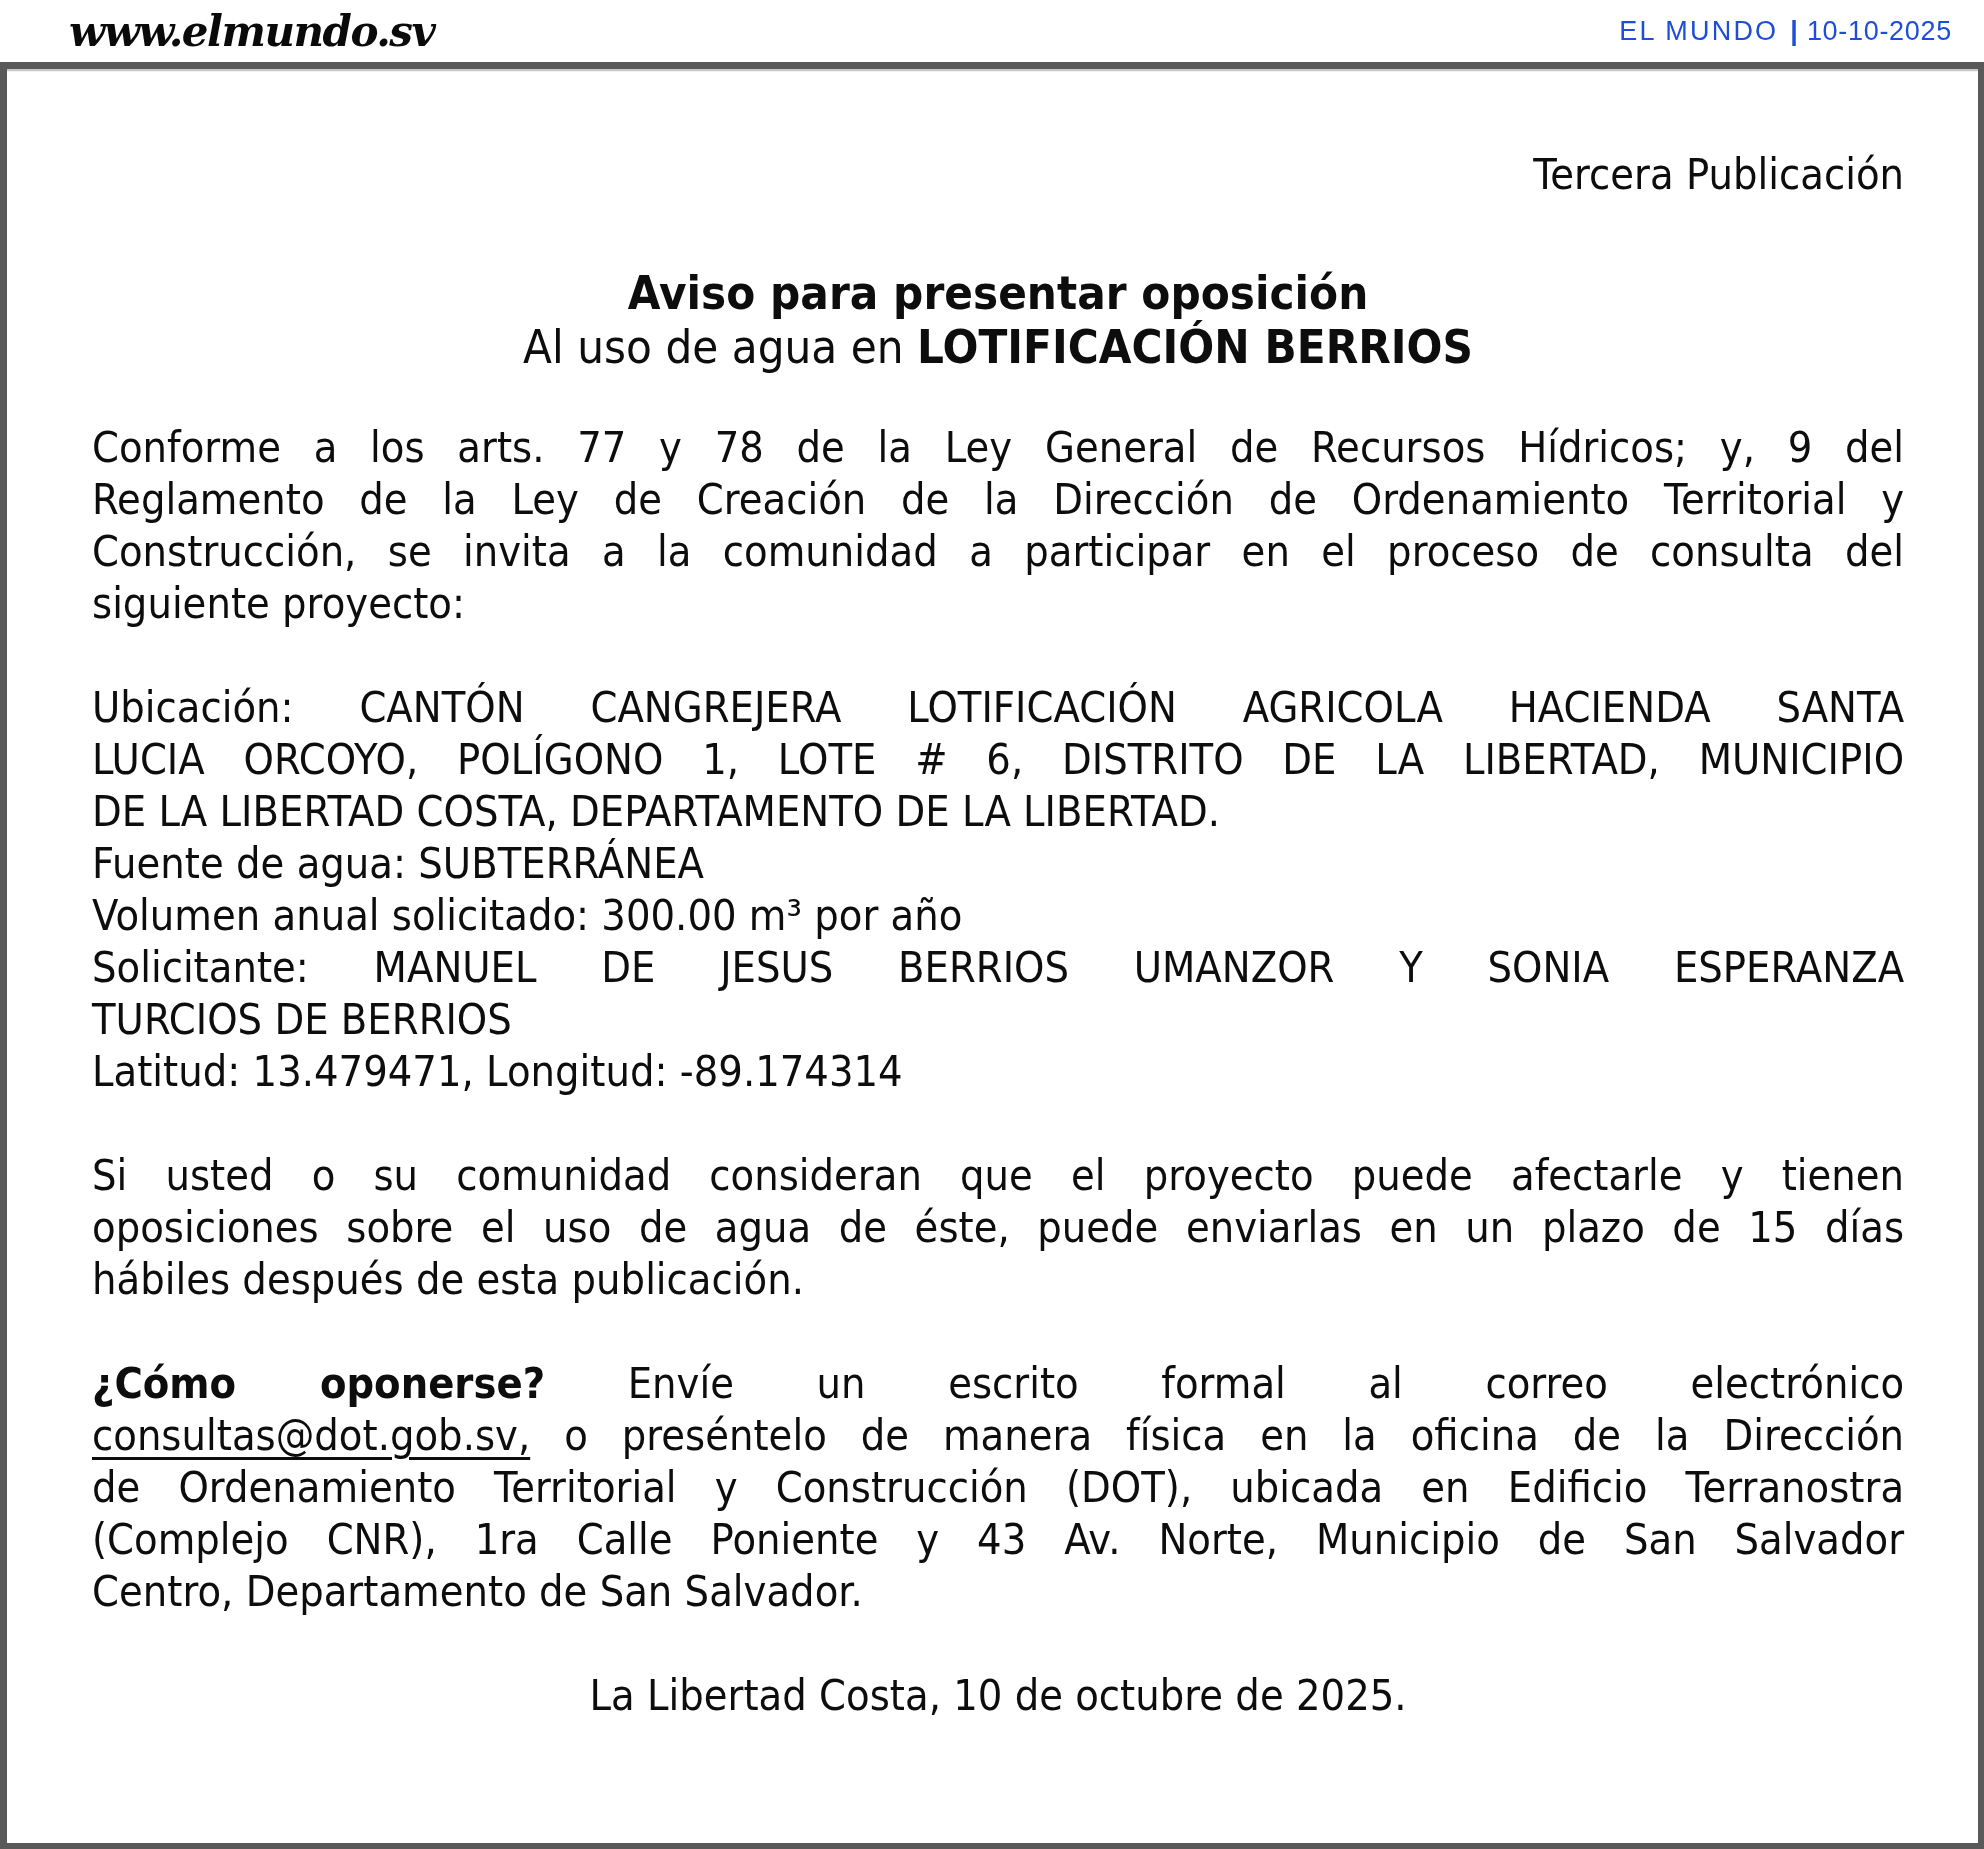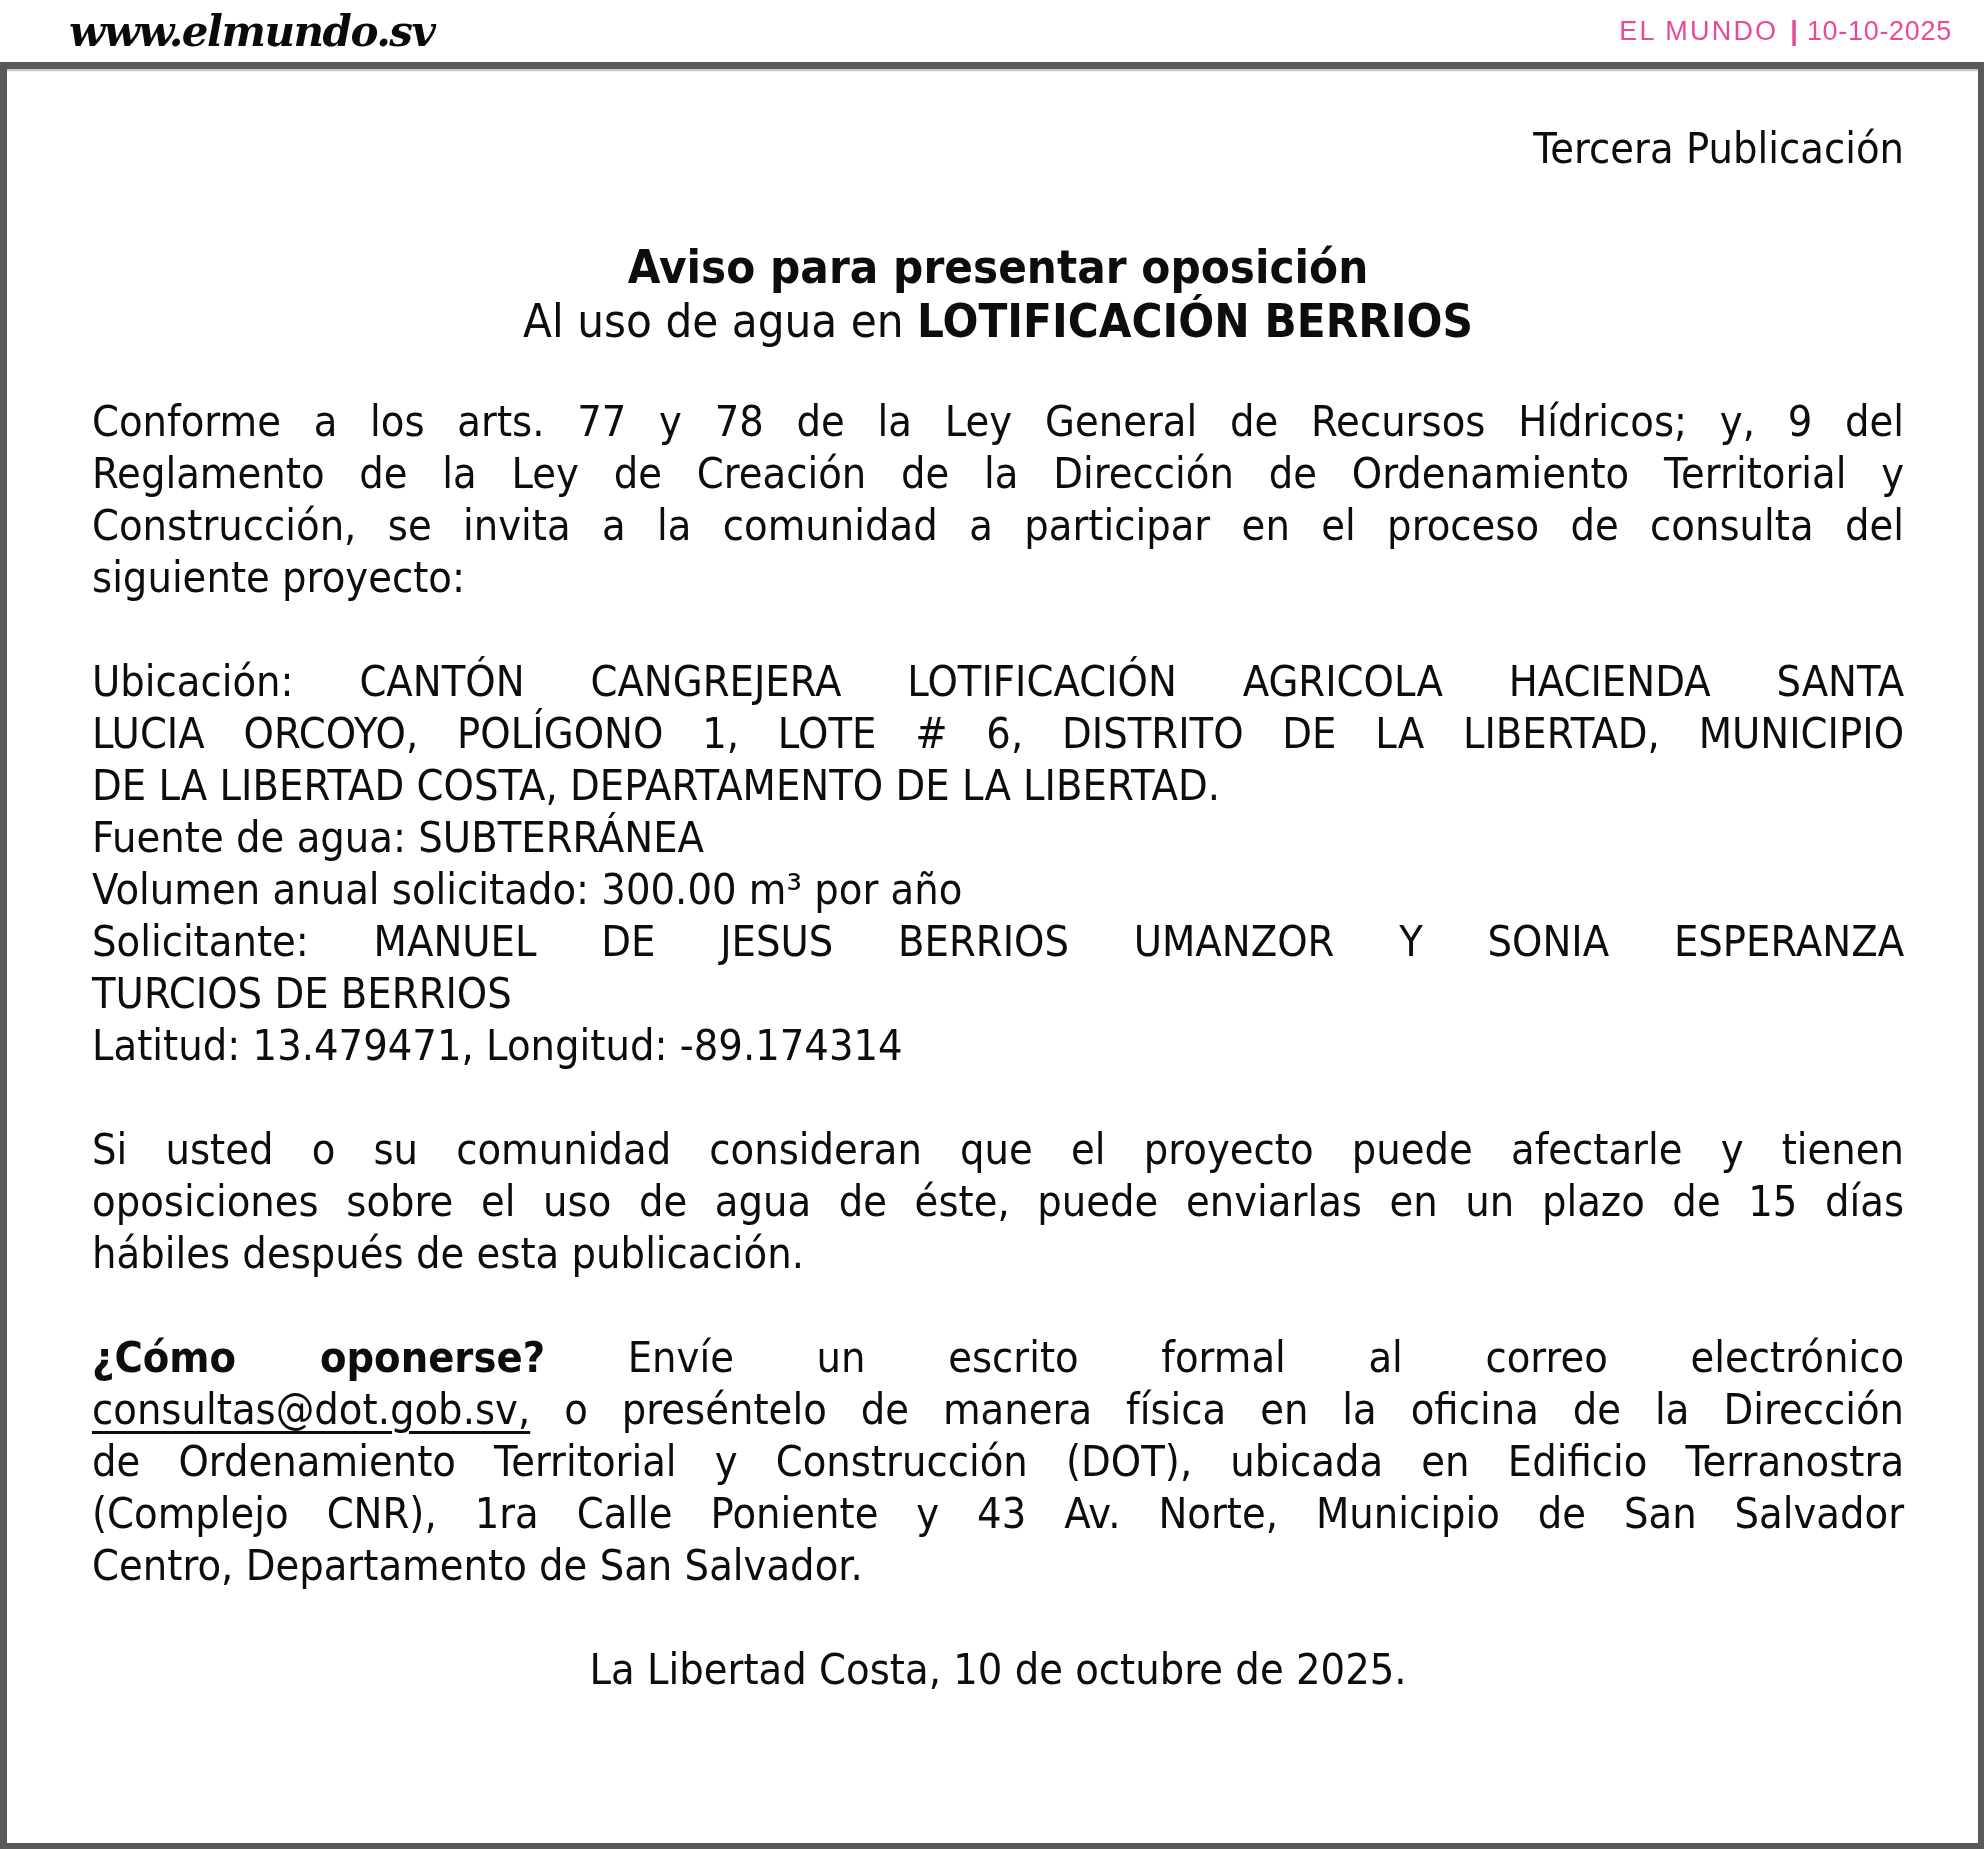--- a/index.html
+++ b/index.html
@@ -18,35 +18,35 @@
     position:absolute; left:45px; top:0; height:62px;
     display:flex; align-items:center;
     font-family:"DejaVu Serif", serif;
     font-style:italic; font-weight:700;
     font-size:42px; letter-spacing:-1.5px; color:#0a0a0a;
   }
   .header-right{
     position:absolute; right:57px; top:0; height:62px;
     display:flex; align-items:center;
     font-family:"Liberation Sans", sans-serif;
-    font-size:27px; color:#ec4899; white-space:nowrap;
+    font-size:27px; color:#1d4ed8; white-space:nowrap;
   }
   .header-right .brand{ font-weight:400; letter-spacing:2.2px; }
   .header-right .sep{ font-weight:700; margin:0 9px 0 12px; }
   .header-right .issue-date{ font-weight:400; letter-spacing:0.7px;text-align:right; }
 
   
   .frame{
     position:absolute; left:0; top:62px; width:1985px; height:1788px;
     border:7.4px solid #595959; background:#fff;
     box-shadow: inset 0 2.2px 0 #c9c9c9;
   }
   .content{
     position:absolute; left:85px; right:74px; top:0;
-    padding-top:54px;
+    padding-top:80px;
     font-size:42px; line-height:52px;
     overflow:visible;
   }
   
   .squeeze{ width:108.7%; transform:scaleX(0.92); transform-origin:left top; }
 
   .publication{ text-align:right; }
 
   .title{ margin-top:65px; text-align:center; font-size:46px; line-height:54px; }
 

